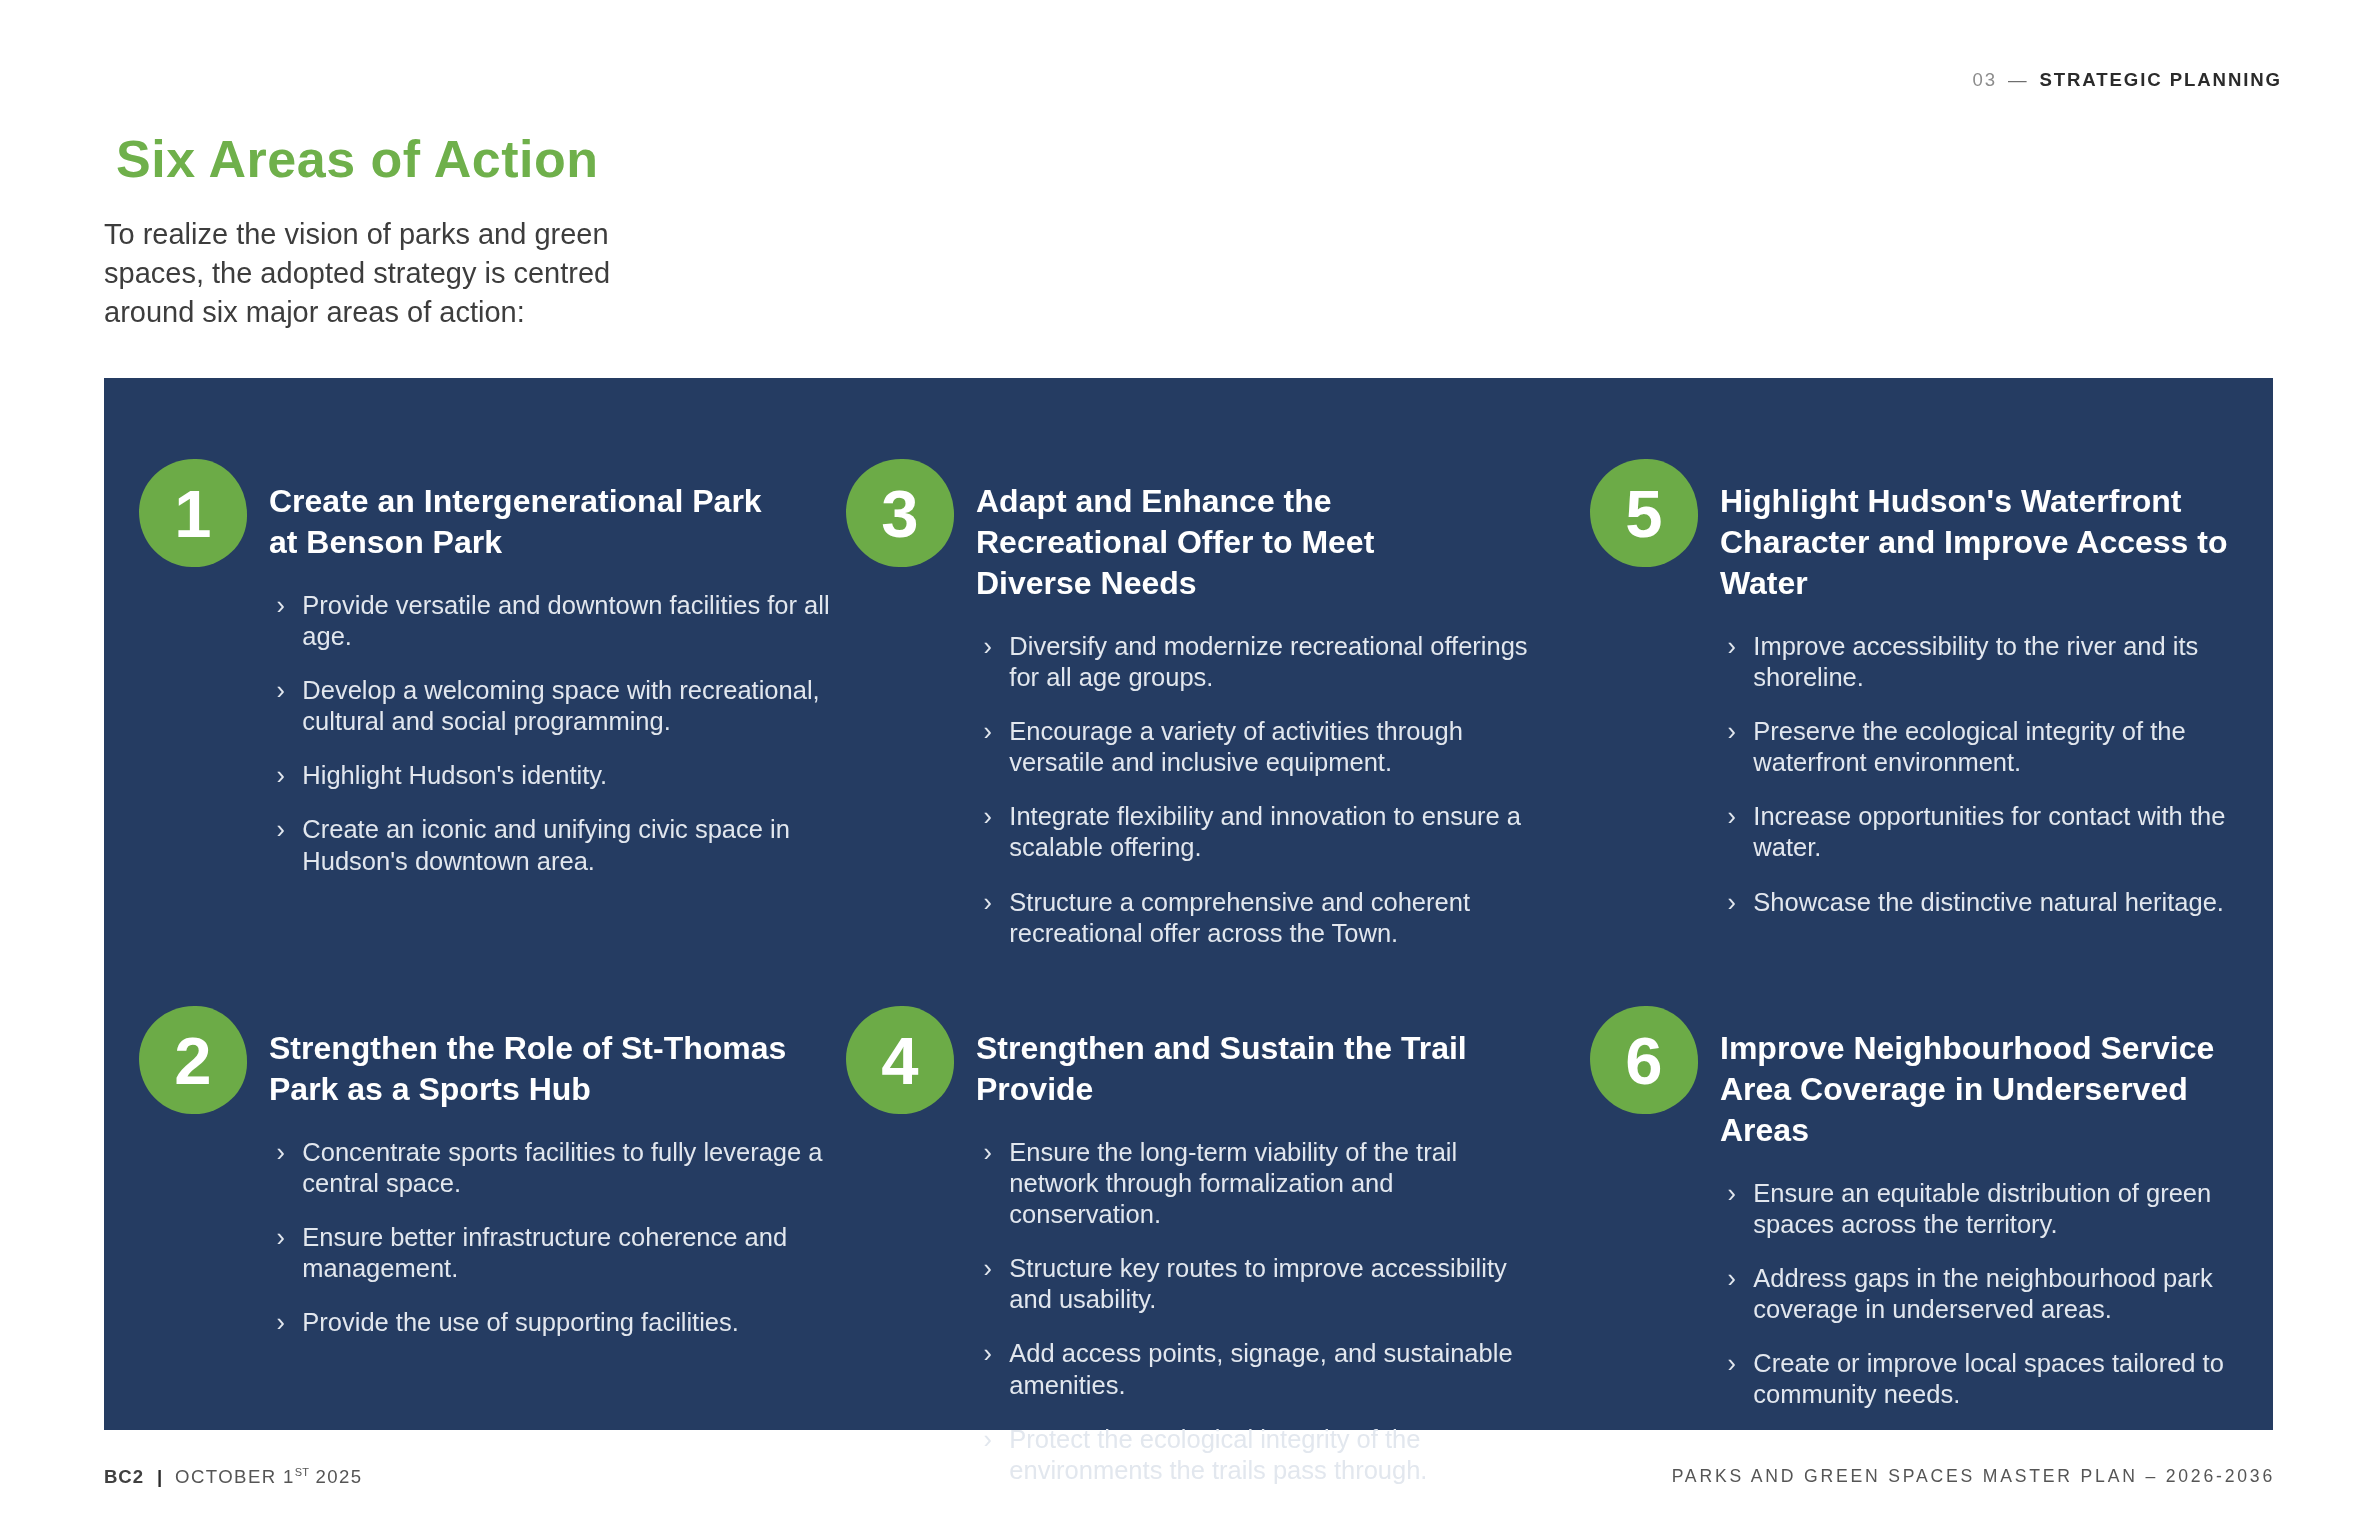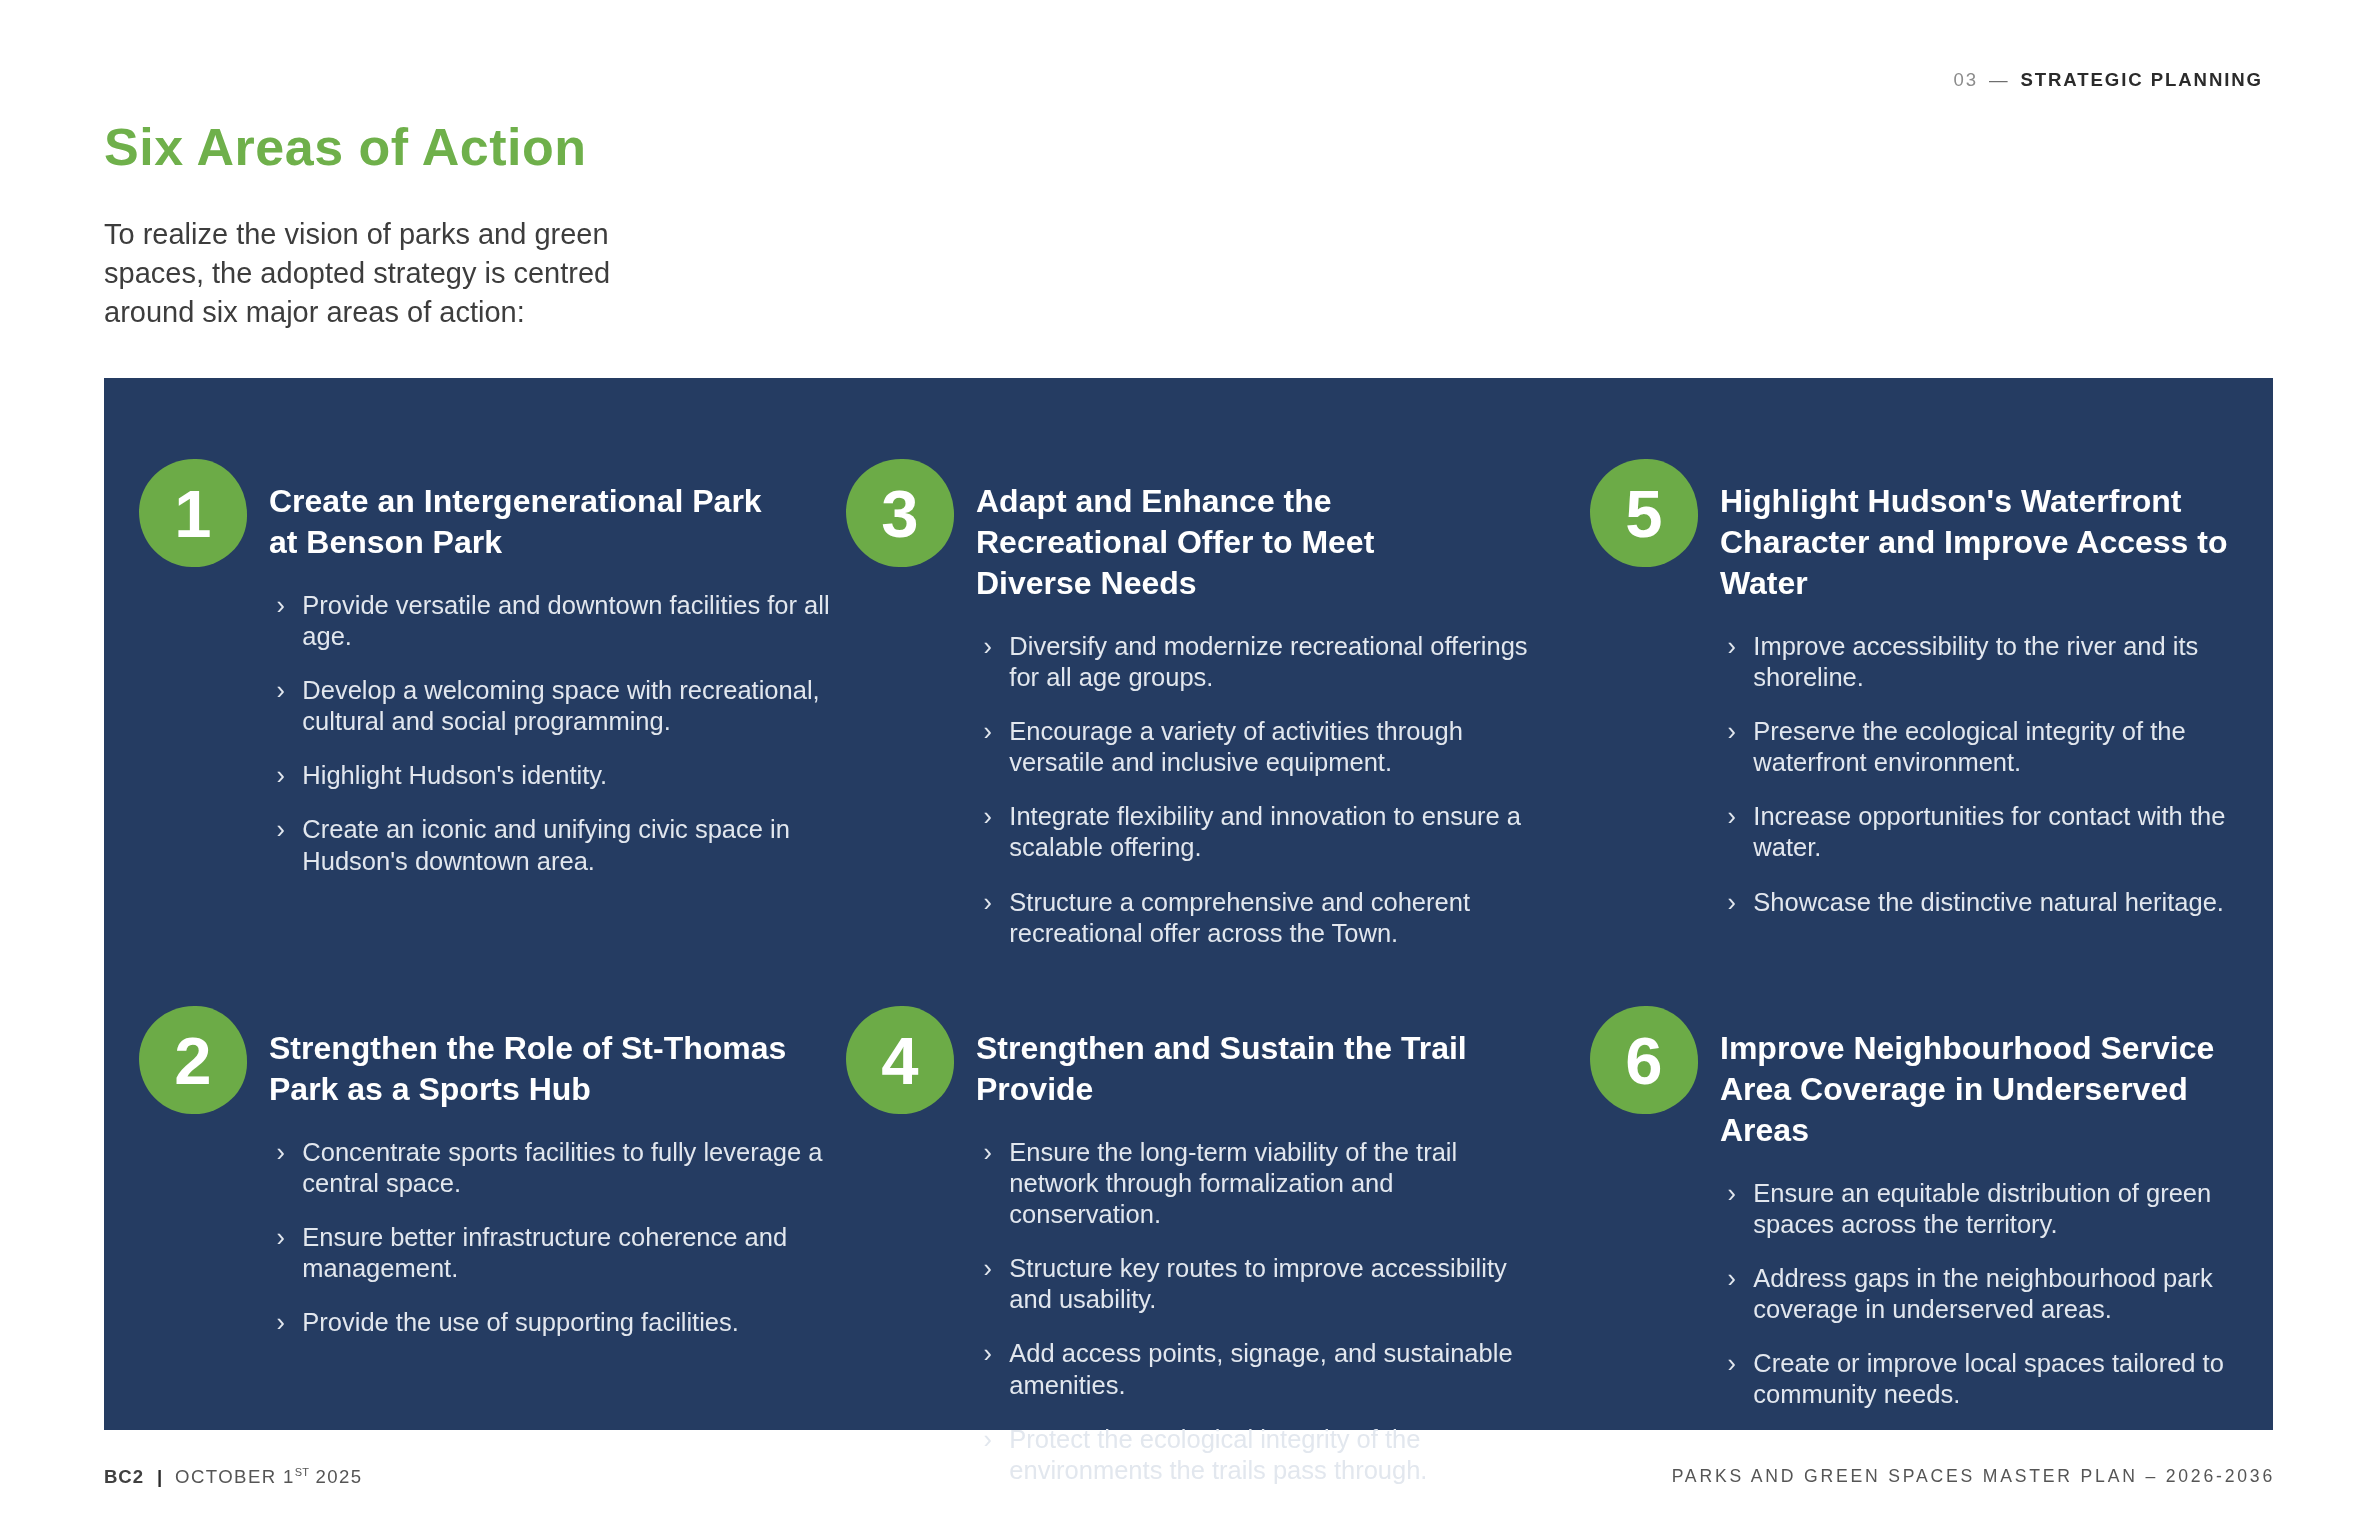--- a/index.html
+++ b/index.html
@@ -12,29 +12,29 @@
   }
   html,body{margin:0;padding:0;}
   body{
     width:2375px;height:1536px;
     background:#ffffff;
     font-family:"Liberation Sans", sans-serif;
     position:relative;overflow:hidden;
   }
   
   .hdr{
-    position:absolute;top:69px;right:112px;
+    position:absolute;top:69px;right:93px;
     font-size:18.6px;letter-spacing:1.9px;white-space:nowrap;
   }
   .hdr .num{color:#8C8C8C;}
   .hdr .dash{color:#6E6E6E;margin:0 11px;}
   .hdr .sec{color:#2B2B2B;font-weight:700;}
 
   h1.title{
-    position:absolute;left:104px;top:117px;margin:0;
+    position:absolute;left:104px;top:117px;margin:12px;
     font-size:52px;font-weight:700;color:var(--title-green);
     letter-spacing:0.5px;
   }
   p.intro{
     position:absolute;left:104px;top:215px;margin:0;
     width:603px;font-size:29px;line-height:1.34;color:var(--ink);
   }
 
   
   .panel{

